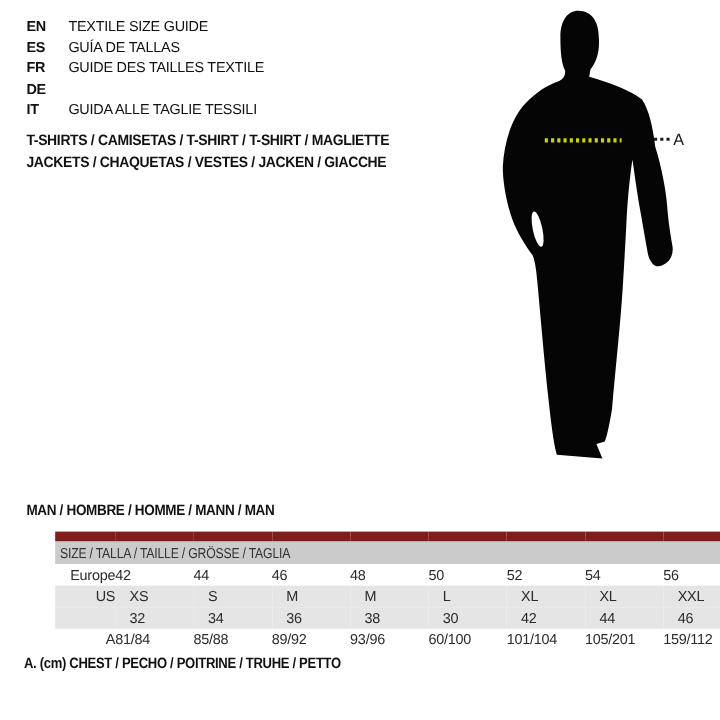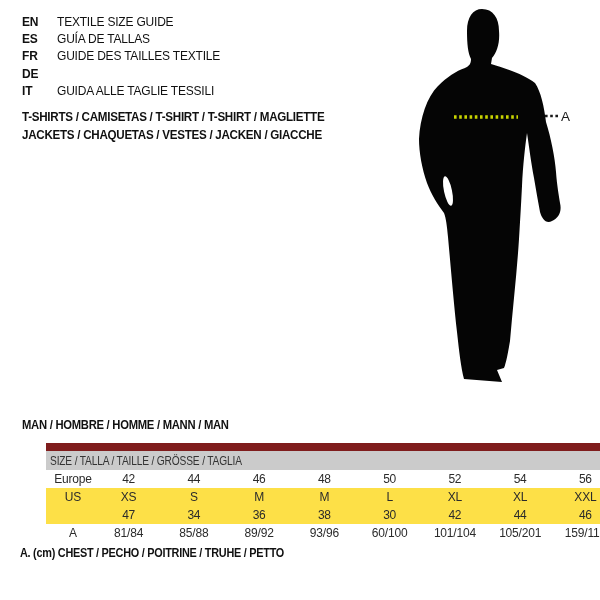--- a/index.html
+++ b/index.html
@@ -19,26 +19,26 @@
   .cat-line{font-size:12.5px;font-weight:700;letter-spacing:-.3px;line-height:17.5px;white-space:nowrap;}
   
   .figure-svg{left:0;top:0;width:600px;height:600px;pointer-events:none;}
   .pointer-a{left:561px;top:109px;font-size:13.5px;font-weight:400;color:#1a1a1a;}
   
   .man-label{left:22px;top:418px;font-size:12.5px;font-weight:700;letter-spacing:-.3px;
     transform:scaleX(.9);transform-origin:left top;white-space:nowrap;}
   
   .size-table{left:18px;top:443px;width:572px;border-collapse:collapse;table-layout:fixed;
     border-top:8px solid #7f1d1d;font-size:12px;color:#2b2b2b;margin-left:28px;}
-  .size-table td{padding:0;height:18px;text-align:center;vertical-align:middle;
+  .size-table td{padding:0;height:18px;vertical-align:middle;
     letter-spacing:-.2px;white-space:nowrap;overflow:visible;}
-  .size-table td.row-label{text-align:center;padding-left:4px;}
+  .size-table td.row-label{text-align:right;padding-left:4px;}
   .size-table tr.thead td{background:#cbcbcb;text-align:left;padding-left:4px;height:19px;color:#333;}
   .size-table tr.thead td span{display:inline-block;transform:scaleX(.85);transform-origin:left center;white-space:nowrap;}
-  .size-table tr.stripe td{background:#fde047;}
+  .size-table tr.stripe td{background:#e5e5e5;padding-left:12px;}
   
   .footnote{left:20px;top:546px;font-size:12.5px;font-weight:700;letter-spacing:-.3px;
     transform:scaleX(.87);transform-origin:left top;white-space:nowrap;}
 </style>
 </head>
 <body>
 
 <div style="position:absolute;inset:0;">
 
   <div class="abs lang-list">
@@ -140,21 +140,21 @@
         <td>S</td>
         <td>M</td>
         <td>M</td>
         <td>L</td>
         <td>XL</td>
         <td>XL</td>
         <td>XXL</td>
       </tr>
       <tr class="stripe">
         <td class="row-label"></td>
-        <td>47</td>
+        <td>32</td>
         <td>34</td>
         <td>36</td>
         <td>38</td>
         <td>30</td>
         <td>42</td>
         <td>44</td>
         <td>46</td>
       </tr>
       <tr>
         <td class="row-label">A</td>

